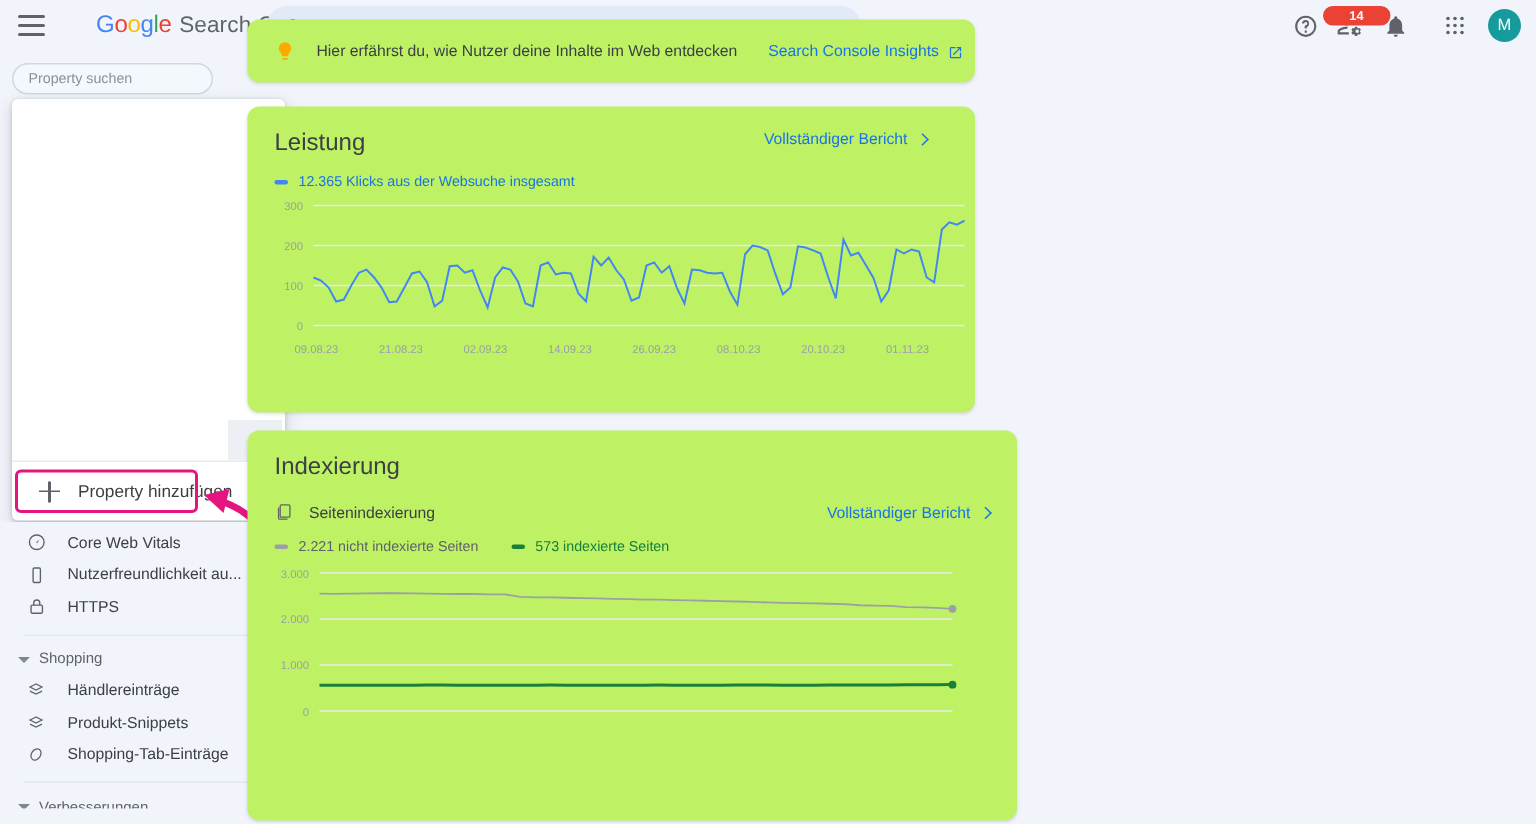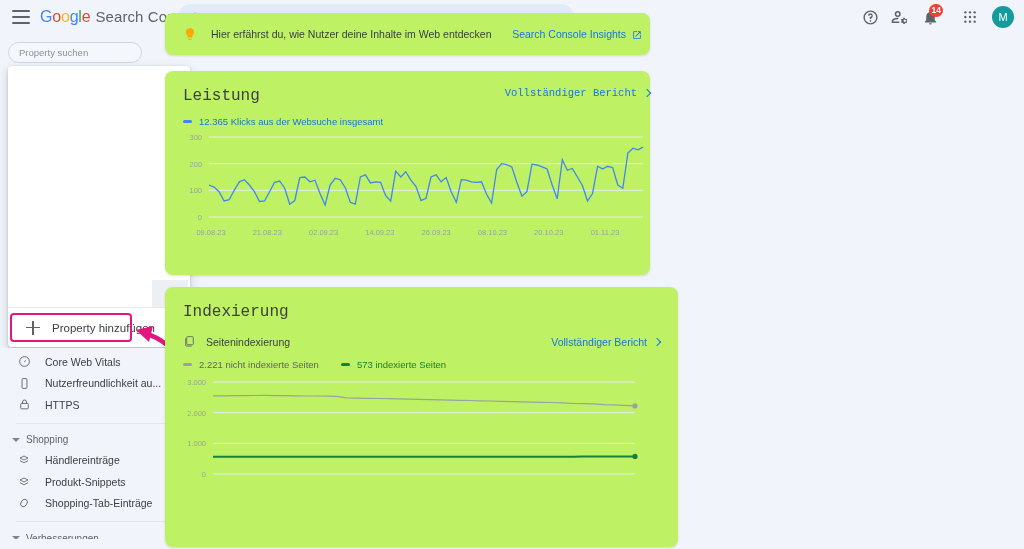--- a/index.html
+++ b/index.html
@@ -17,42 +17,42 @@
     position: absolute; top: 0; left: 0; width: 1024px; height: 34px;
     display: flex; align-items: center; background: #f1f5fb;
   }
   .hamburger {
     width: 18px; height: 14px; margin-left: 12px; margin-right: 10px;
     display: flex; flex-direction: column; justify-content: space-between;
     cursor: pointer;
   }
   .hamburger span { display: block; height: 1.6px; background: #5f6368; border-radius: 1px; }
   .brand { font-size: 15.5px; letter-spacing: .1px; white-space: nowrap; display: flex; align-items: baseline; }
-  .brand .g-logo { font-weight: 500; font-size: 16px; letter-spacing: -0.2px; }
+  .brand .g-logo { font-weight: 500; font-size: 16px; letter-spacing: -0.2px; margin-left: 24px; }
   .brand .g-logo i { font-style: normal; }
   .brand .prod { color: #5f6368; margin-left: 5px; font-size: 15px; }
 
   .searchwrap {
     position: absolute; left: 178px; top: 4px; width: 396px; height: 26px;
     background: #e3eaf7; border-radius: 13px; display: flex; align-items: center;
     cursor: text;
   }
   .searchwrap .mag { margin-left: 12px; }
   .searchwrap input {
     border: none; outline: none; background: transparent; flex: 1;
     font-family: "Liberation Sans", sans-serif; font-size: 12px; color: #3c4043;
     margin-left: 8px; padding-right: 12px;
   }
 
   .topicons { position: absolute; right: 10px; top: 0; height: 34px; display: flex; align-items: center; gap: 2px; }
   .ticon { width: 28px; height: 28px; display: flex; align-items: center; justify-content: center; border-radius: 50%; cursor: pointer; position: relative; }
   .badge {
-    position: absolute; top: 1px; right: 1px; min-width: 14px; height: 13px;
+    position: absolute; top: 1px; right: 17px; min-width: 14px; height: 13px;
     background: #ea4335; color: #fff; border-radius: 7px;
-    font-size: 8.5px; line-height: 13px; text-align: right; padding: 0 2px;
+    font-size: 8.5px; line-height: 13px; text-align: right; padding: 0 18px;
     font-weight: 600;
   }
   .avatar {
     width: 22px; height: 22px; border-radius: 50%; background: #159b9b; color: #fff;
     font-size: 11px; display: flex; align-items: center; justify-content: center;
     margin-left: 6px; cursor: pointer; font-weight: 500;
   }
 
   
   .propsearch {
@@ -123,21 +123,21 @@
     position: absolute; left: 165px; top: 13px; width: 485px; height: 42px;
     display: flex; align-items: center;
   }
   .banner .bulb { margin-left: 18px; margin-right: 14px; }
   .banner .btxt { font-size: 10.5px; color: #3c4043; flex: 1; }
   .banner .blink { font-size: 10.5px; color: #1a73e8; margin-right: 8px; display: flex; align-items: flex-end; gap: 6px; cursor: pointer; }
 
   .perfcard { position: absolute; left: 165px; top: 71px; width: 485px; height: 204px; }
   .idxcard  { position: absolute; left: 165px; top: 287px; width: 513px; height: 260px; }
 
-  .card-head { display: flex; align-items: flex-start; justify-content: space-between; padding: 16px 0 0 18px; font-family: Liberation Mono, monospace; }
+  .card-head { display: flex; align-items: flex-start; justify-content: space-between; padding: 16px 32px 0 18px; }
   .card-title { font-size: 16px; color: #3c4043; font-weight: 400; }
   .full-report { font-size: 10.5px; color: #1a73e8; cursor: pointer; display: flex; align-items: center; gap: 7px; white-space: nowrap; }
   .chev { width: 6px; height: 6px; border-right: 1.4px solid #1a73e8; border-bottom: 1.4px solid #1a73e8; transform: rotate(-45deg); }
 
   .legend-row { display: flex; align-items: center; gap: 22px; padding: 0 18px; margin-top: 11px; }
   .legend { display: flex; align-items: center; gap: 7px; font-size: 9.5px; white-space: nowrap; }
   .legend .dash { width: 9px; height: 2.5px; border-radius: 2px; display: block; }
 
   .subrow { display: flex; align-items: center; justify-content: space-between; padding: 0 18px; margin-top: 14px; }
   .subleft { display: flex; align-items: center; gap: 10px; }

